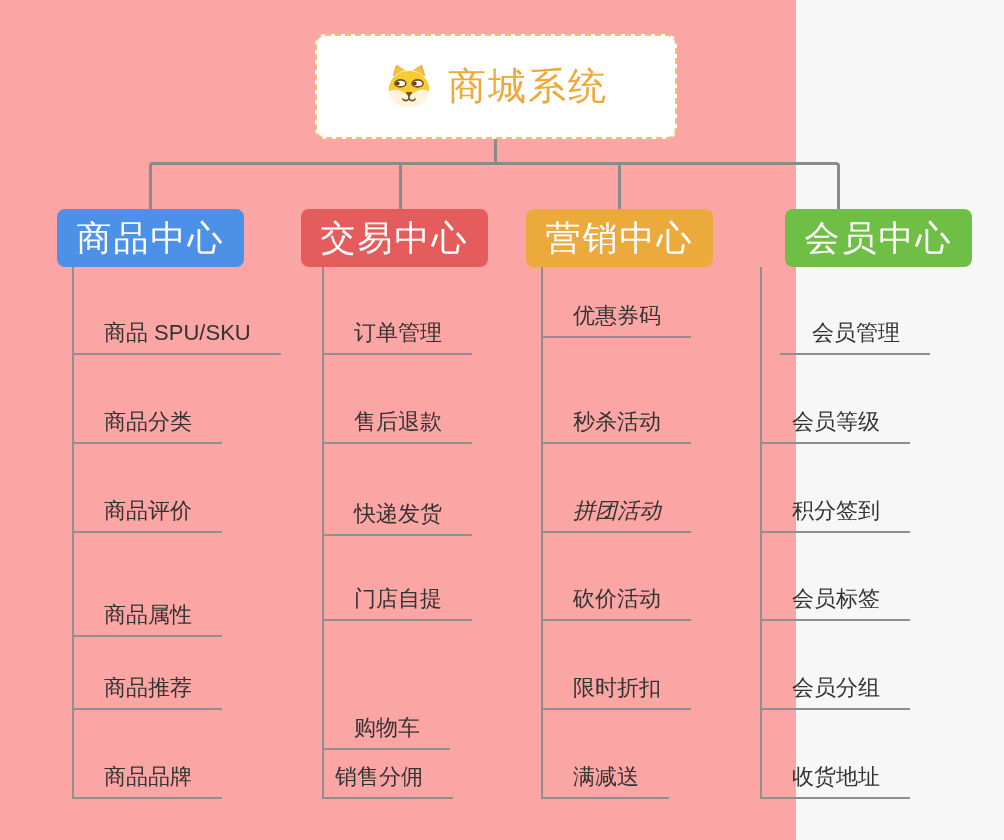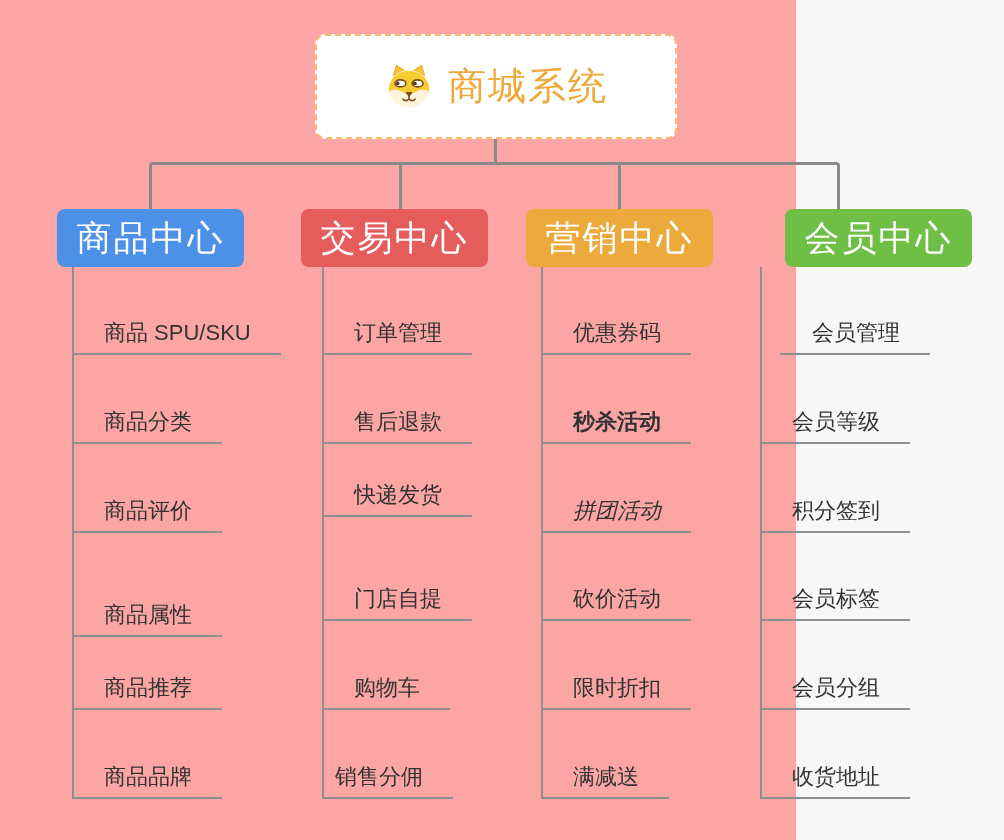--- a/index.html
+++ b/index.html
@@ -142,30 +142,30 @@
       <div class="leaf" style="left: 72px; top: 497px;">商品评价</div>
       <div class="leaf" style="left: 72px; top: 585px; margin-top: 16px;">商品属性</div>
       <div class="leaf" style="left: 72px; top: 674px;">商品推荐</div>
       <div class="leaf" style="left: 72px; top: 763px;">商品品牌</div>
       <div class="branch-box" style="left: 301px; background: rgb(228, 92, 92);">
         <span class="branch-label">交易中心</span>
       </div>
       <div class="trunk" style="left: 322px; top: 267px; height: 532px;"></div>
       <div class="leaf" style="left: 322px; top: 319px;">订单管理</div>
       <div class="leaf" style="left: 322px; top: 408px;">售后退款</div>
-      <div class="leaf" style="left: 322px; top: 481px;">快递发货</div>
+      <div class="leaf" style="left: 322px; top: 500px;">快递发货</div>
       <div class="leaf" style="left: 322px; top: 585px;">门店自提</div>
-      <div class="leaf" style="left: 322px; top: 674px;">购物车</div>
+      <div class="leaf" style="left: 322px; top: 714px;">购物车</div>
       <div class="leaf" style="left: 322px; top: 763px; padding-left: 13px;">销售分佣</div>
       <div class="branch-box" style="left: 526px; background: rgb(236, 170, 61);">
         <span class="branch-label">营销中心</span>
       </div>
       <div class="trunk" style="left: 541px; top: 267px; height: 532px;"></div>
-      <div class="leaf" style="left: 541px; top: 319px;">优惠券码</div>
-      <div class="leaf" style="left: 541px; top: 408px; font-weight: bold;">秒杀活动</div>
+      <div class="leaf" style="left: 541px; top: 302px;">优惠券码</div>
+      <div class="leaf" style="left: 541px; top: 408px;">秒杀活动</div>
       <div class="leaf" style="left: 541px; top: 497px; font-style: italic;">拼团活动</div>
       <div class="leaf" style="left: 541px; top: 585px;">砍价活动</div>
       <div class="leaf" style="left: 541px; top: 674px;">限时折扣</div>
       <div class="leaf" style="left: 541px; top: 763px;">满减送</div>
       <div class="branch-box" style="left: 745px; background: rgb(111, 190, 69); margin-left: 40px;">
         <span class="branch-label">会员中心</span>
       </div>
       <div class="trunk" style="left: 760px; top: 267px; height: 532px;"></div>
       <div class="leaf" style="left: 760px; top: 319px; margin-left: 20px;">会员管理</div>
       <div class="leaf" style="left: 760px; top: 408px;">会员等级</div>

